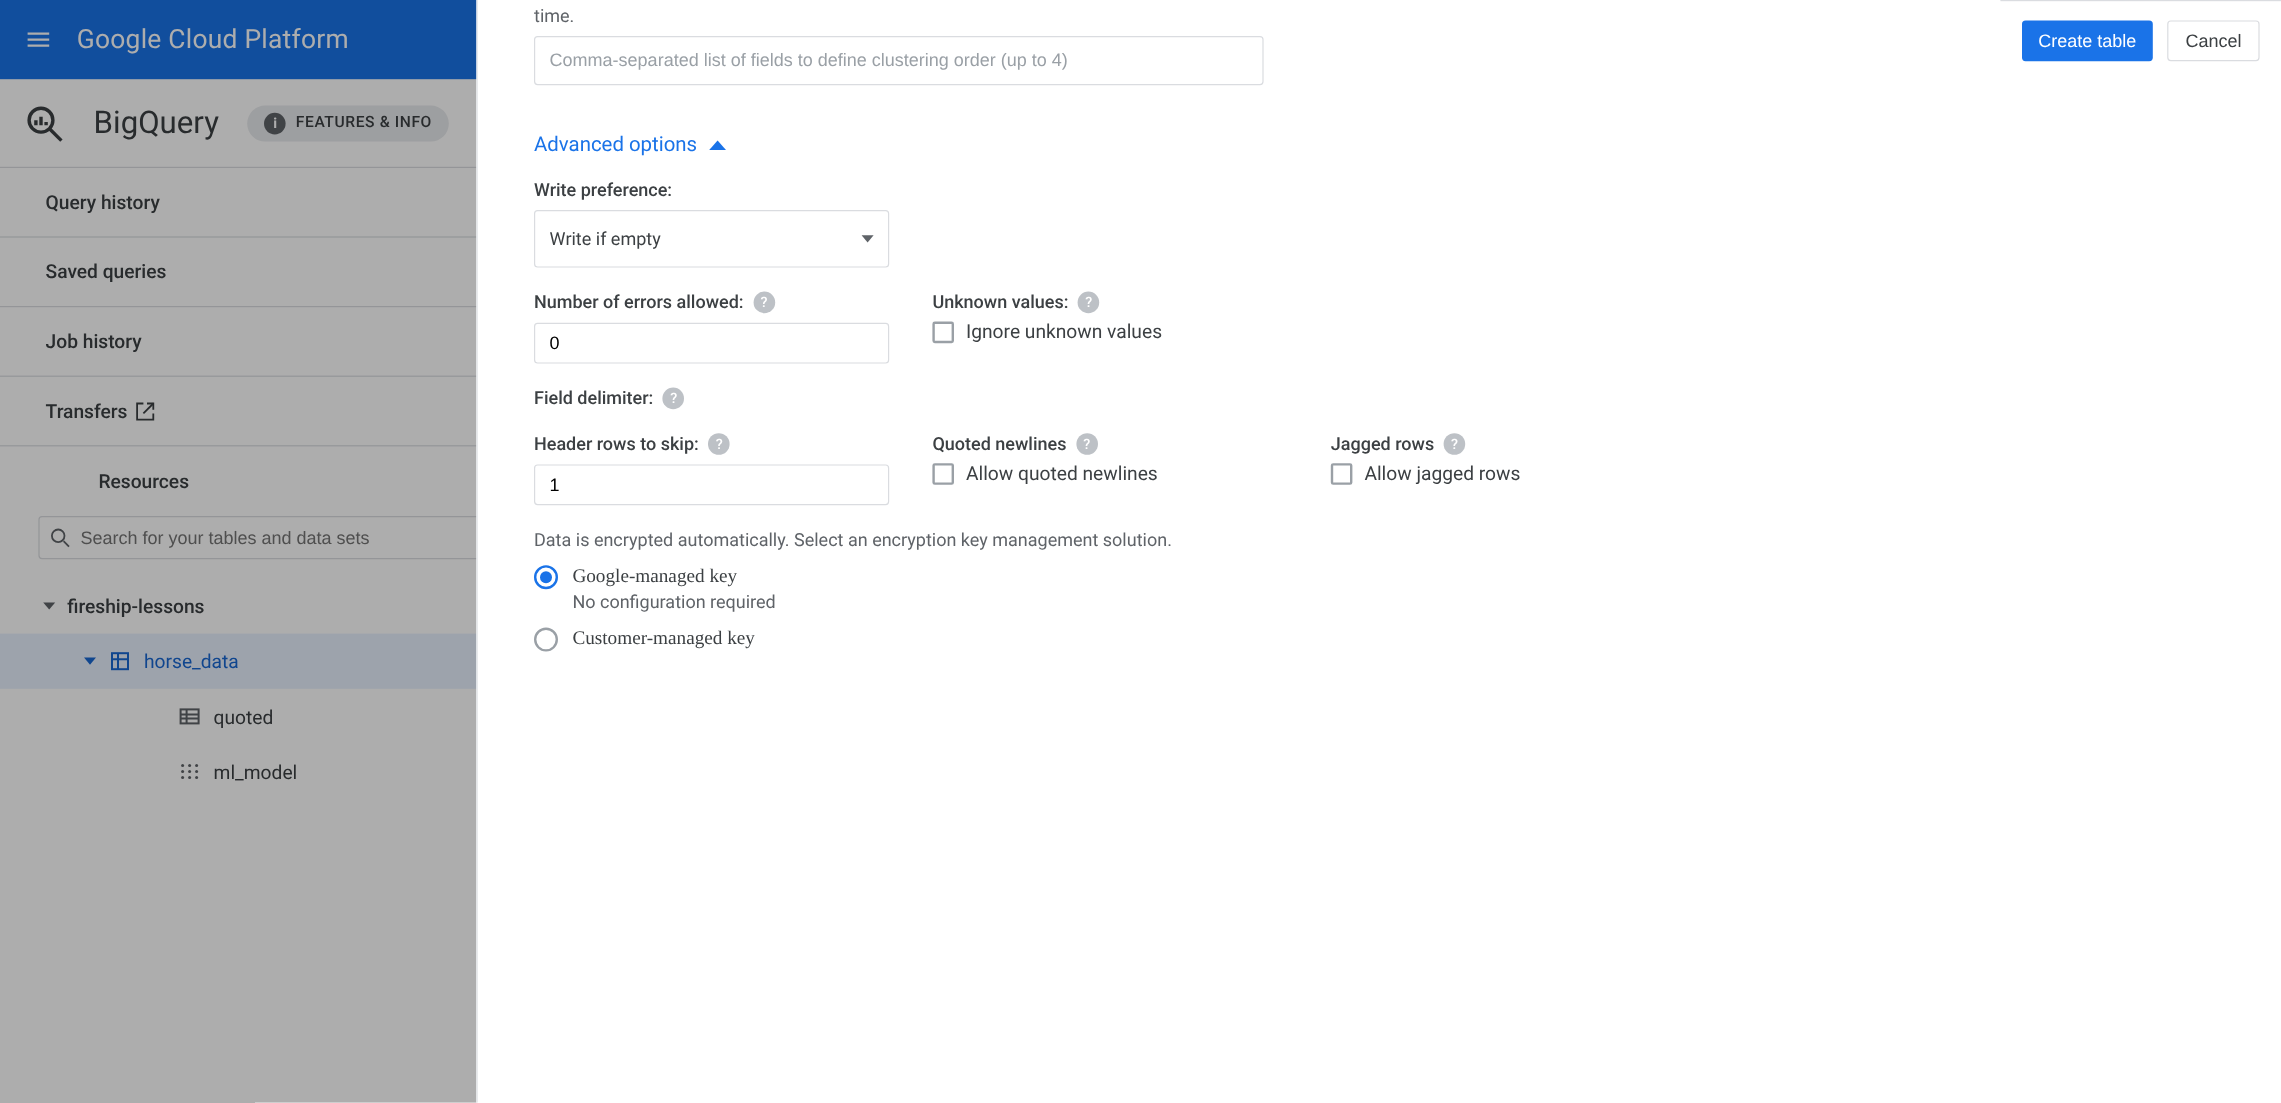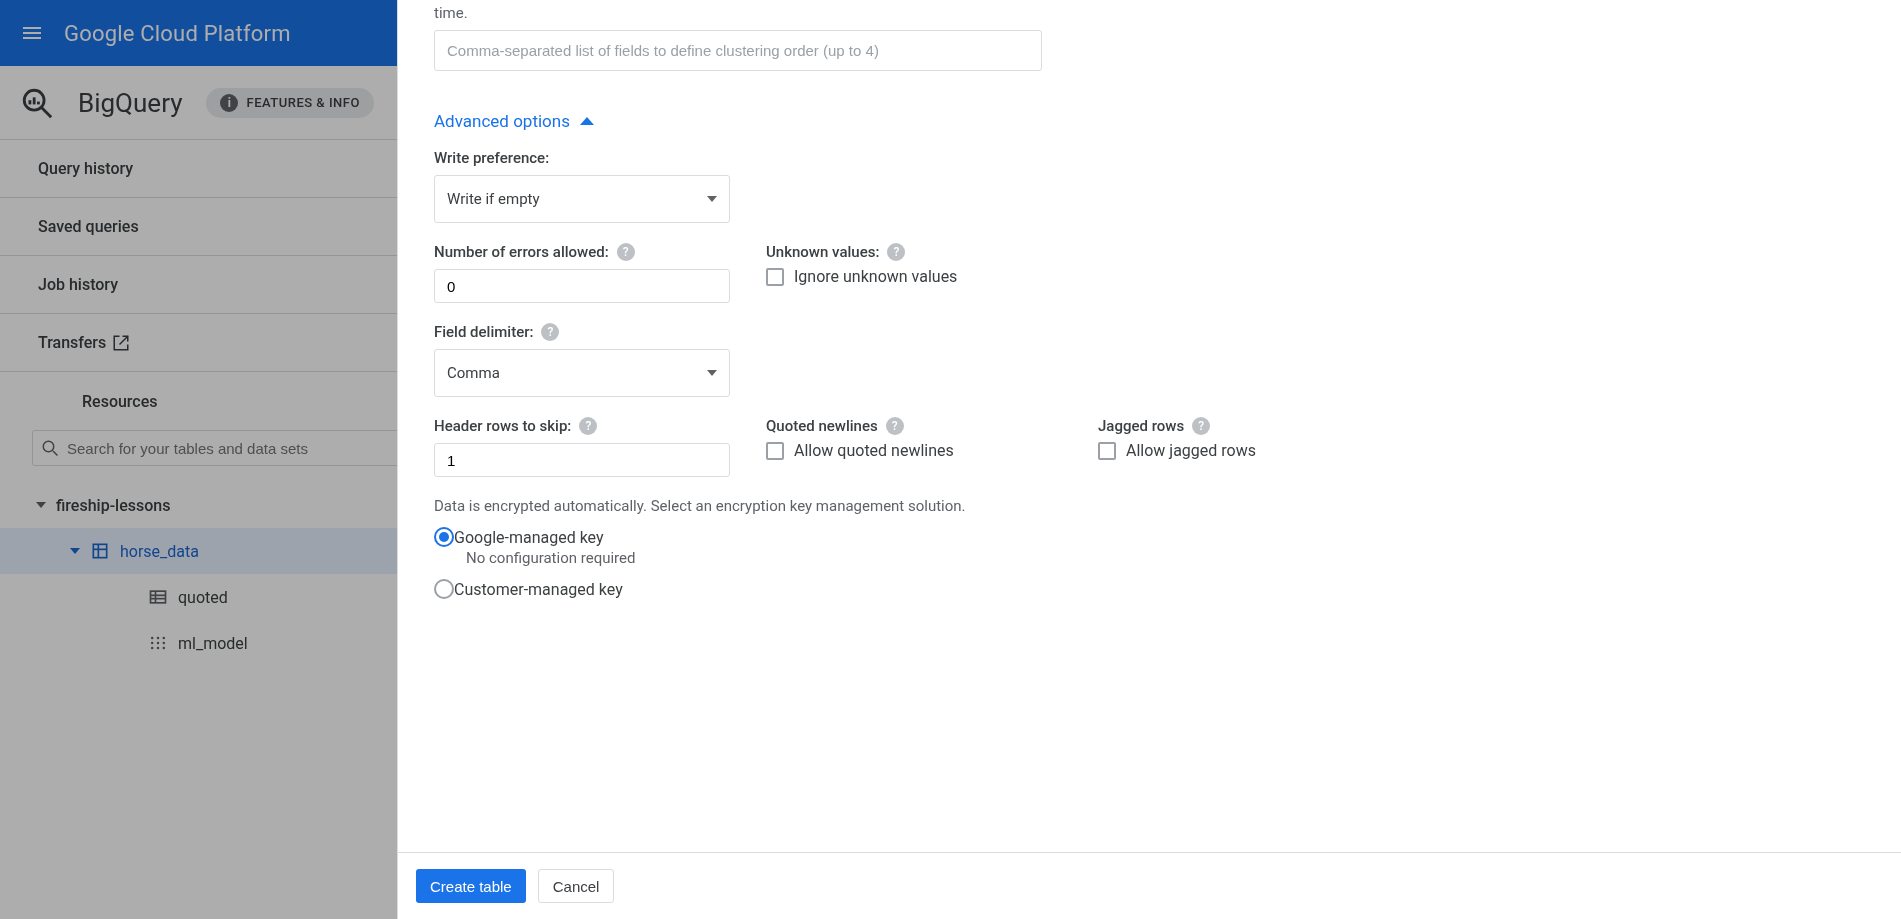--- a/index.html
+++ b/index.html
@@ -42,21 +42,21 @@
 .tree { padding: 8px 0; }
 .tree-row { display: flex; align-items: center; height: 46px; padding: 0 16px 0 36px; font-size: 16px; cursor: pointer; gap: 10px; color: #3c4043; }
 .tree-row.selected { background: #e8f0fe; color: #1967d2; }
 .tree-row .caret-d { width: 0; height: 0; border-left: 5px solid transparent; border-right: 5px solid transparent; border-top: 6px solid #5f6368; }
 .tree-row .pin { margin-left: auto; }
 .tree-indent-1 { padding-left: 70px; }
 .tree-indent-2 { padding-left: 148px; }
 .ds-icon, .tbl-icon, .mdl-icon { width: 20px; height: 20px; display: flex; align-items: center; justify-content: center; }
 
 
-.panel { position: absolute; top: 0; left: 397px; right: 0; bottom: 0; background: #fff; z-index: 10; display: flex; flex-direction: column; border-left: 1px solid #dadce0; }
+.panel { position: absolute; top: 0; left: 397px; right: 0; bottom: 0; background: #fff; z-index: 10; display: flex; flex-direction: row; border-left: 1px solid #dadce0; padding-left: 11px; }
 .panel-body { flex: 1; overflow: auto; padding: 0 36px; }
 .panel-footer { border-top: 1px solid #dadce0; padding: 16px 18px; display: flex; gap: 12px; }
 
 .helptext { color: #5f6368; font-size: 15px; }
 .text-input { width: 608px; height: 41px; border: 1px solid #dadce0; border-radius: 3px; padding: 0 12px; font-size: 15px; color: #3c4043; margin-top: 8px; }
 .text-input::placeholder { color: #9aa0a6; }
 
 .section-toggle { display: flex; align-items: center; gap: 10px; color: #1a73e8; font-size: 17px; margin: 40px 0 18px 0; cursor: pointer; }
 .chevron-up { width: 0; height: 0; border-left: 7px solid transparent; border-right: 7px solid transparent; border-bottom: 8px solid #1a73e8; }
 
@@ -68,21 +68,21 @@
 
 .row-2col { display: flex; gap: 18px; }
 .row-2col .col { flex: 0 0 auto; }
 .row-3col { display: flex; gap: 18px; }
 
 .checkbox-line { display: flex; align-items: center; gap: 10px; font-size: 16px; margin-top: 6px; }
 .chk { width: 18px; height: 18px; border: 2px solid #9aa0a6; border-radius: 2px; cursor: pointer; }
 
 .enc-title { font-size: 15px; font-weight: 500; margin-top: 10px; }
 .enc-desc { font-size: 15px; color: #5f6368; margin-top: 4px; }
-.radio-row { display: flex; align-items: center; gap: 0; margin-top: 12px; }
+.radio-row { display: flex; align-items: center; gap: 12px; margin-top: 12px; font-family: Liberation Serif, serif; }
 .radio { width: 20px; height: 20px; border-radius: 50%; border: 2px solid #9aa0a6; position: relative; cursor: pointer; }
 .radio.checked { border-color: #1a73e8; }
 .radio.checked::after { content: ""; position: absolute; top: 3px; left: 3px; width: 10px; height: 10px; background: #1a73e8; border-radius: 50%; }
 .radio-label { font-size: 16px; }
 .radio-sub { font-size: 15px; color: #5f6368; margin-left: 32px; margin-top: 2px; }
 
 .btn { height: 34px; padding: 0 14px; border-radius: 3px; font-size: 15px; cursor: pointer; display: inline-flex; align-items: center; }
 .btn-primary { background: #1a73e8; color: #fff; border: none; }
 .btn-secondary { background: #fff; color: #3c4043; border: 1px solid #dadce0; }
 
@@ -247,24 +247,20 @@
           </div>
         </div>
       </div>
 
       
       <div class="field-group">
         <div class="field-label">
           <span>Field delimiter:</span>
           <span class="help-circle">?</span>
         </div>
-        <div class="select-box">
-          <span>Comma</span>
-          <span class="dd-caret"></span>
-        </div>
       </div>
 
       
       <div class="row-3col field-group">
         <div class="col" style="width:314px">
           <div class="field-label">
             <span>Header rows to skip:</span>
             <span class="help-circle">?</span>
           </div>
           <input class="num-input" value="1" style="">

